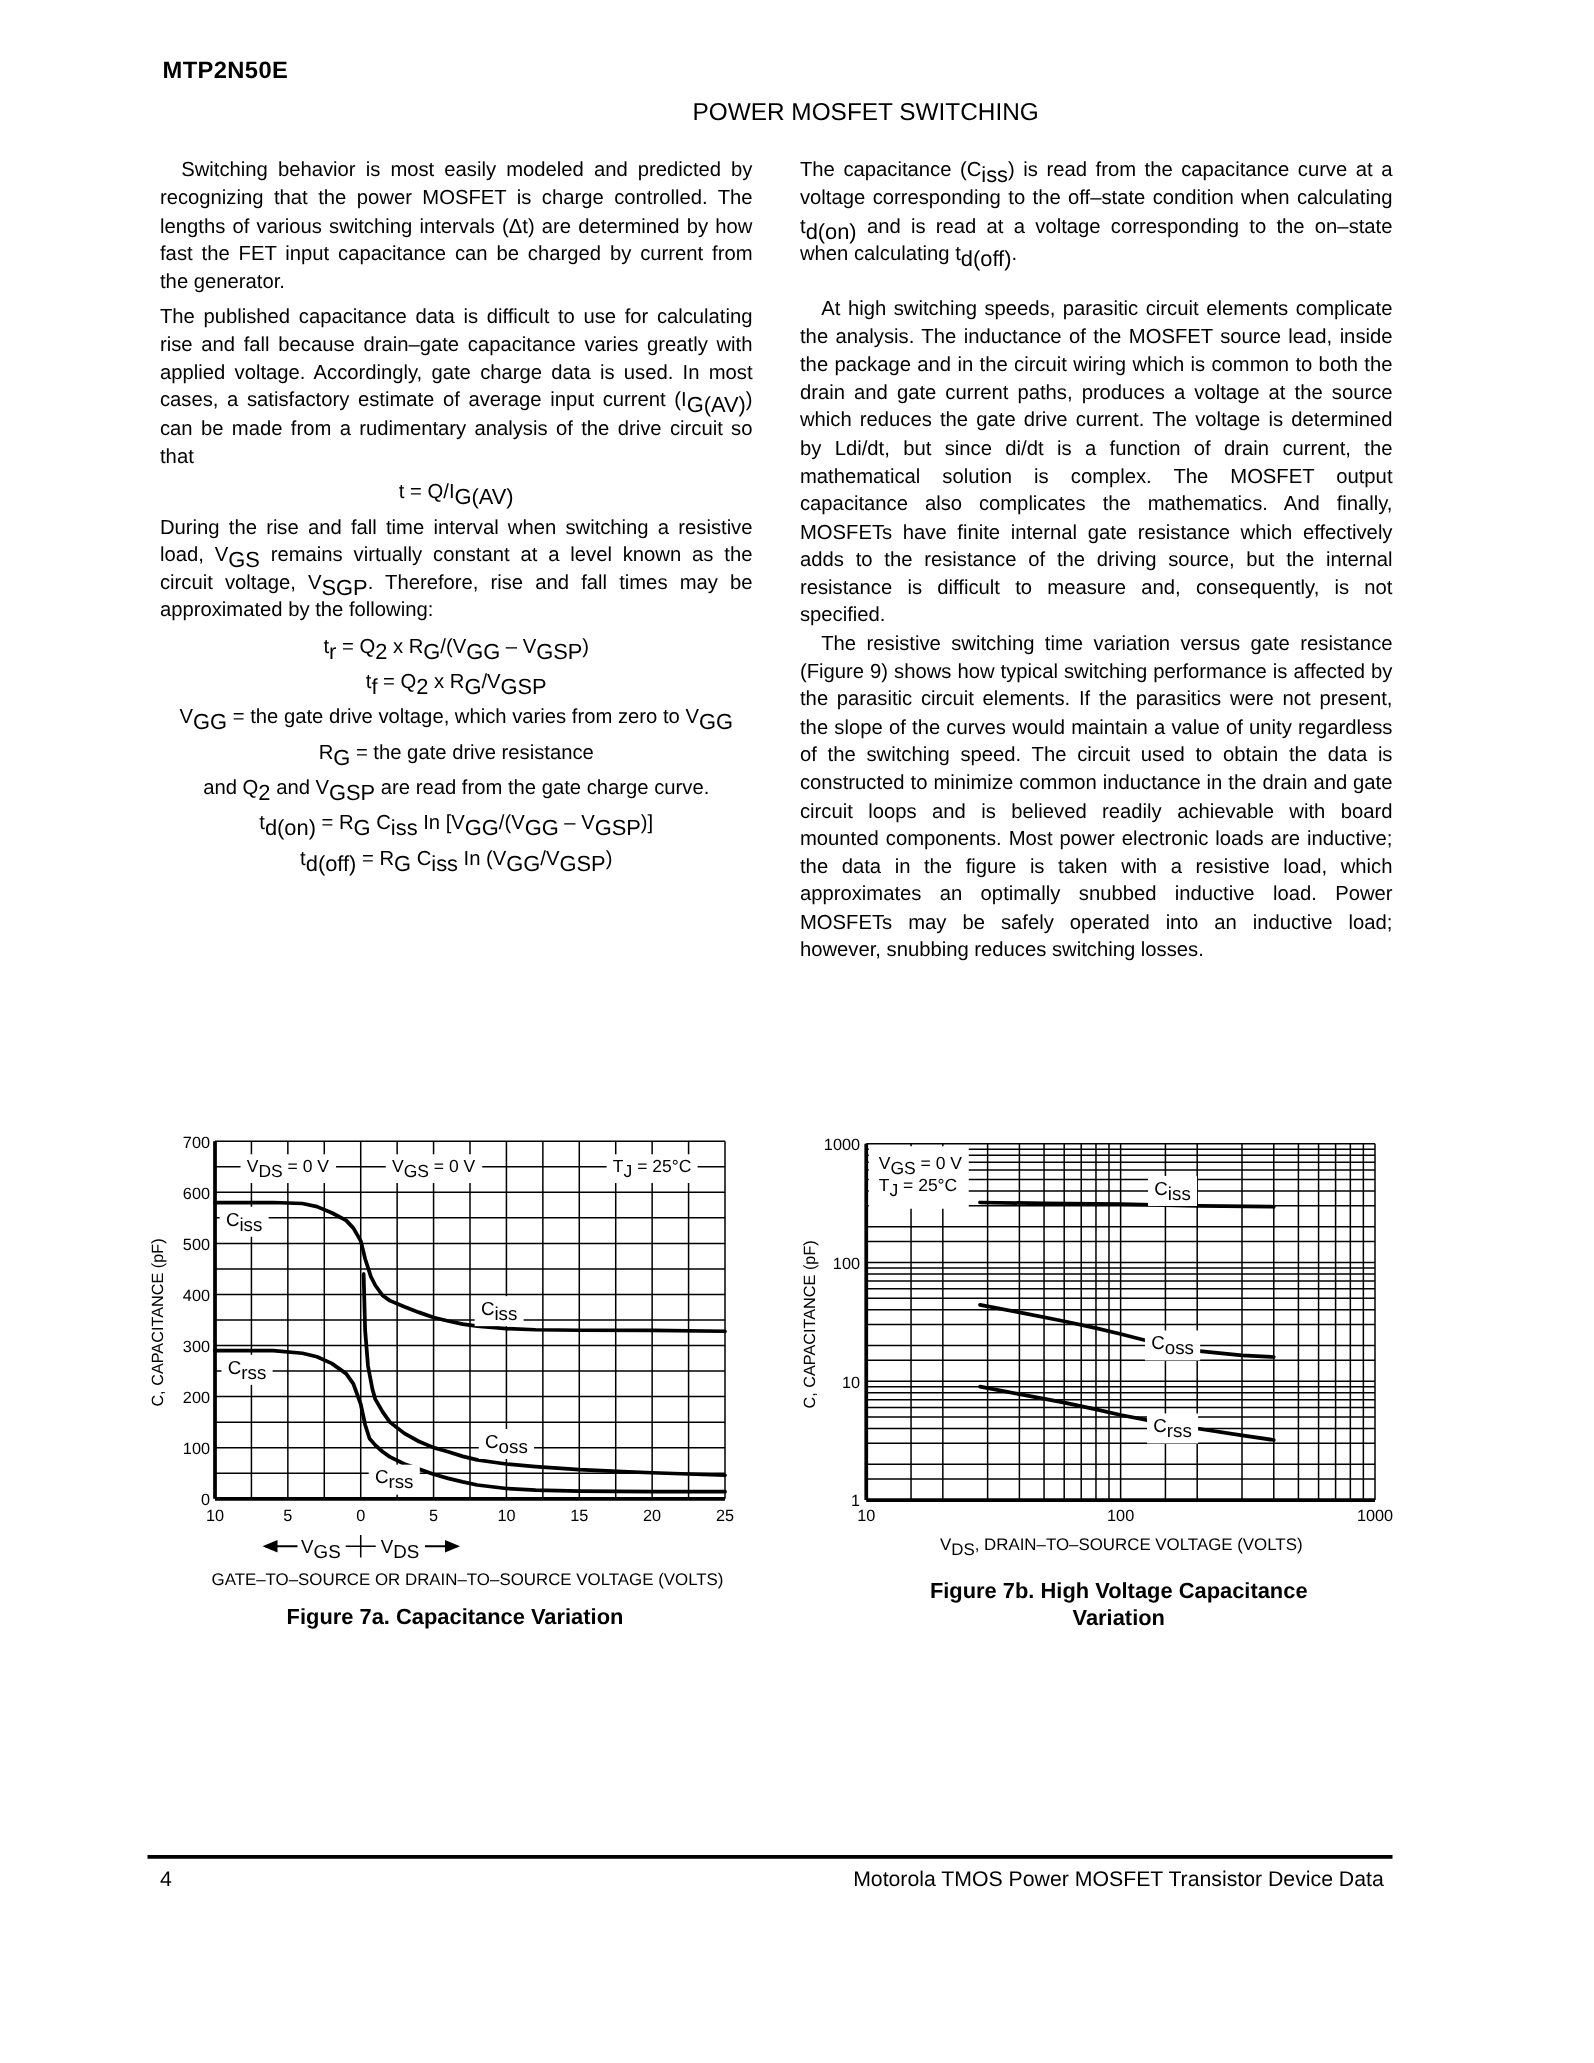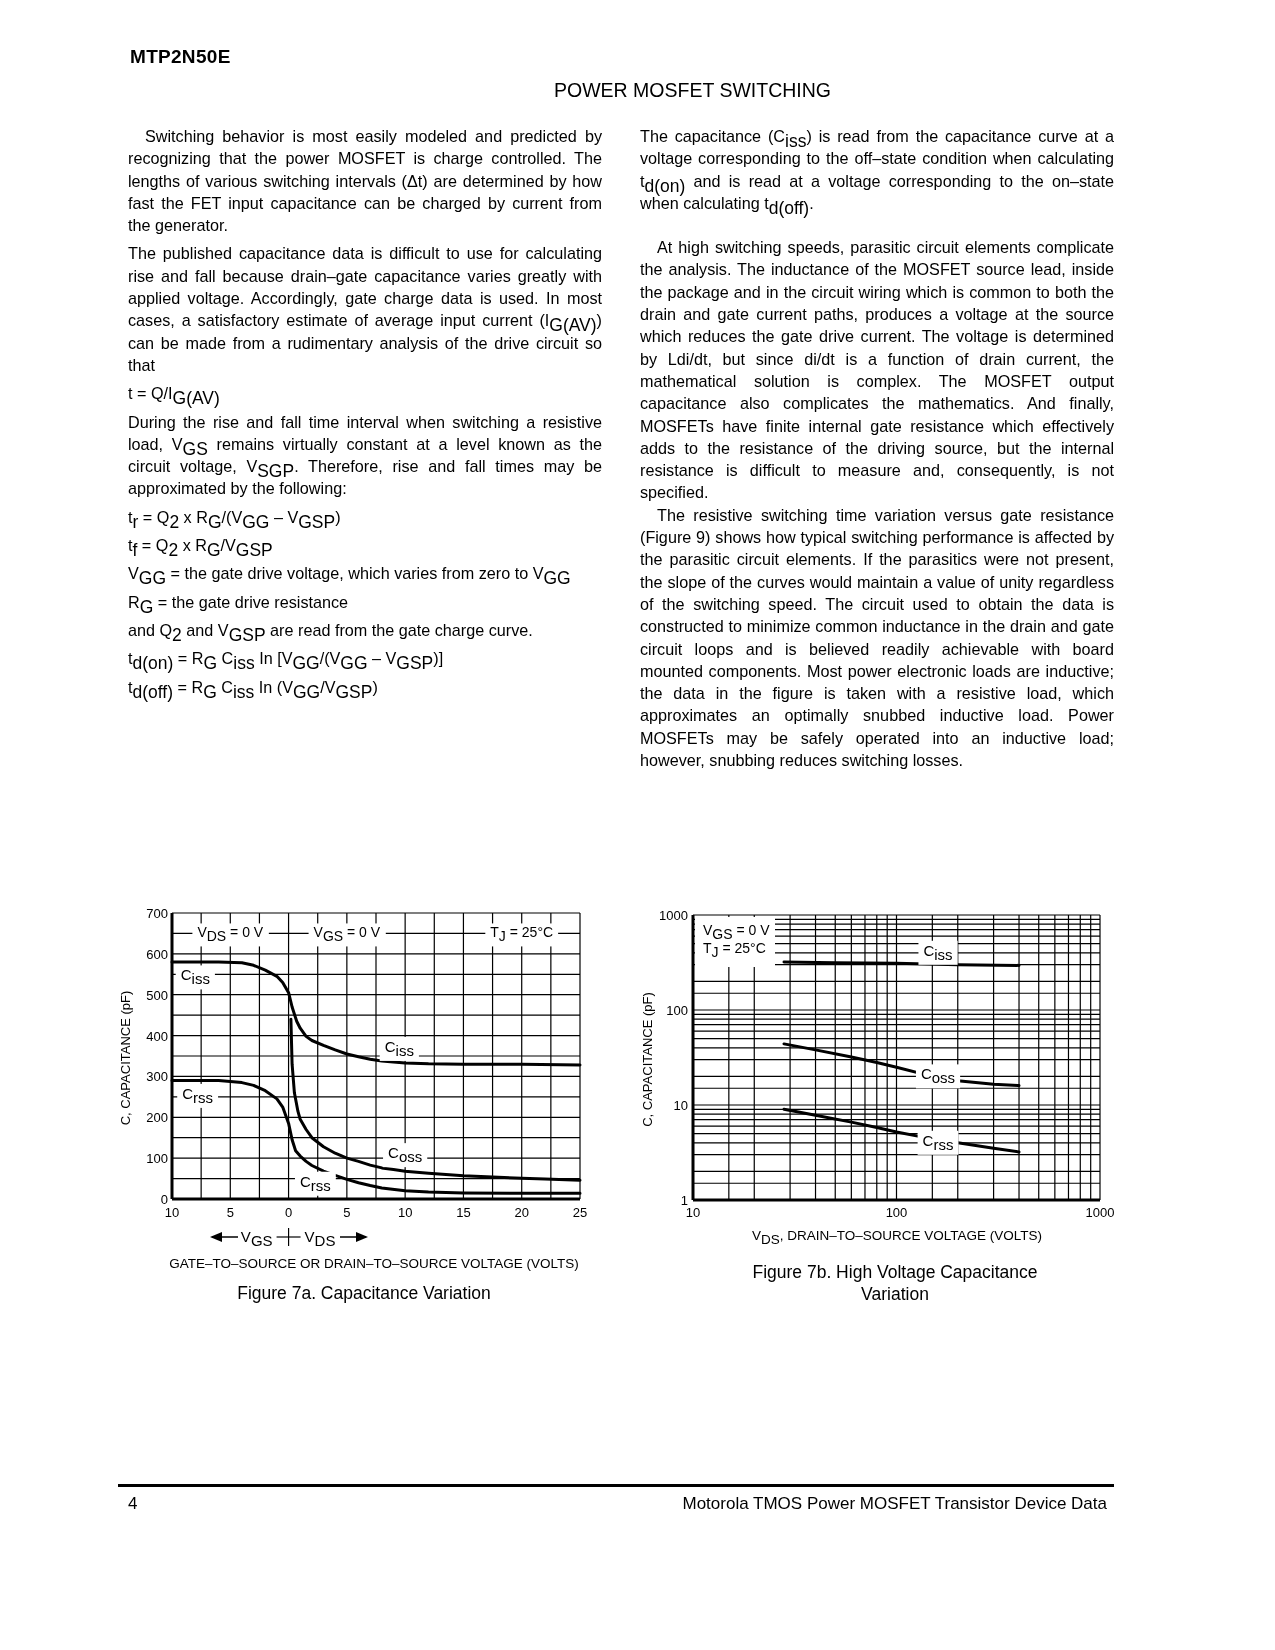--- a/index.html
+++ b/index.html
@@ -9,23 +9,23 @@
   .part-number { left: 120px; top: 46px; font-size: 19px; font-weight: bold; letter-spacing: 0.3px; margin-left: 10px; }
   .page-title { left: 0; width: 1275px; top: 79px; text-align: center; font-size: 19.5px; font-weight: normal; padding-left: 110px; box-sizing: border-box; }
   .col { font-size: 16.2px; line-height: 22.3px; text-align: justify; }
   .col p { margin: 0; }
   .col-left { left: 128px; top: 125px; width: 474px; }
   .col-right { left: 640px; top: 125px; width: 474px; }
   .indent { text-indent: 17px; }
   .gap { margin-top: 6px !important; }
   .biggap { margin-top: 22px !important; }
   sub { font-size: 1.08em; vertical-align: -0.28em; line-height: 0; }
-  .eq { text-align: left; }
+  .eq { text-align: center; }
   .chart-svg { position: absolute; left: 0; top: 0; }
-  .fig-caption { font-size: 17.5px; font-weight: normal; text-align: center; line-height: 22px; }
+  .fig-caption { font-size: 17.5px; font-weight: bold; text-align: center; line-height: 22px; }
   .footer-rule { left: 118px; top: 1484px; width: 996px; height: 3px; background: #000; }
   .page-num { left: 128px; top: 1494px; font-size: 17px; }
   .footer-text { right: 168px; top: 1494px; font-size: 17px; }
   svg text { font-family: "Liberation Sans", sans-serif; }
 </style>
 </head>
 <body>
 
 <div class="abs part-number">MTP2N50E</div>
 <div class="abs page-title">POWER  MOSFET  SWITCHING</div>

